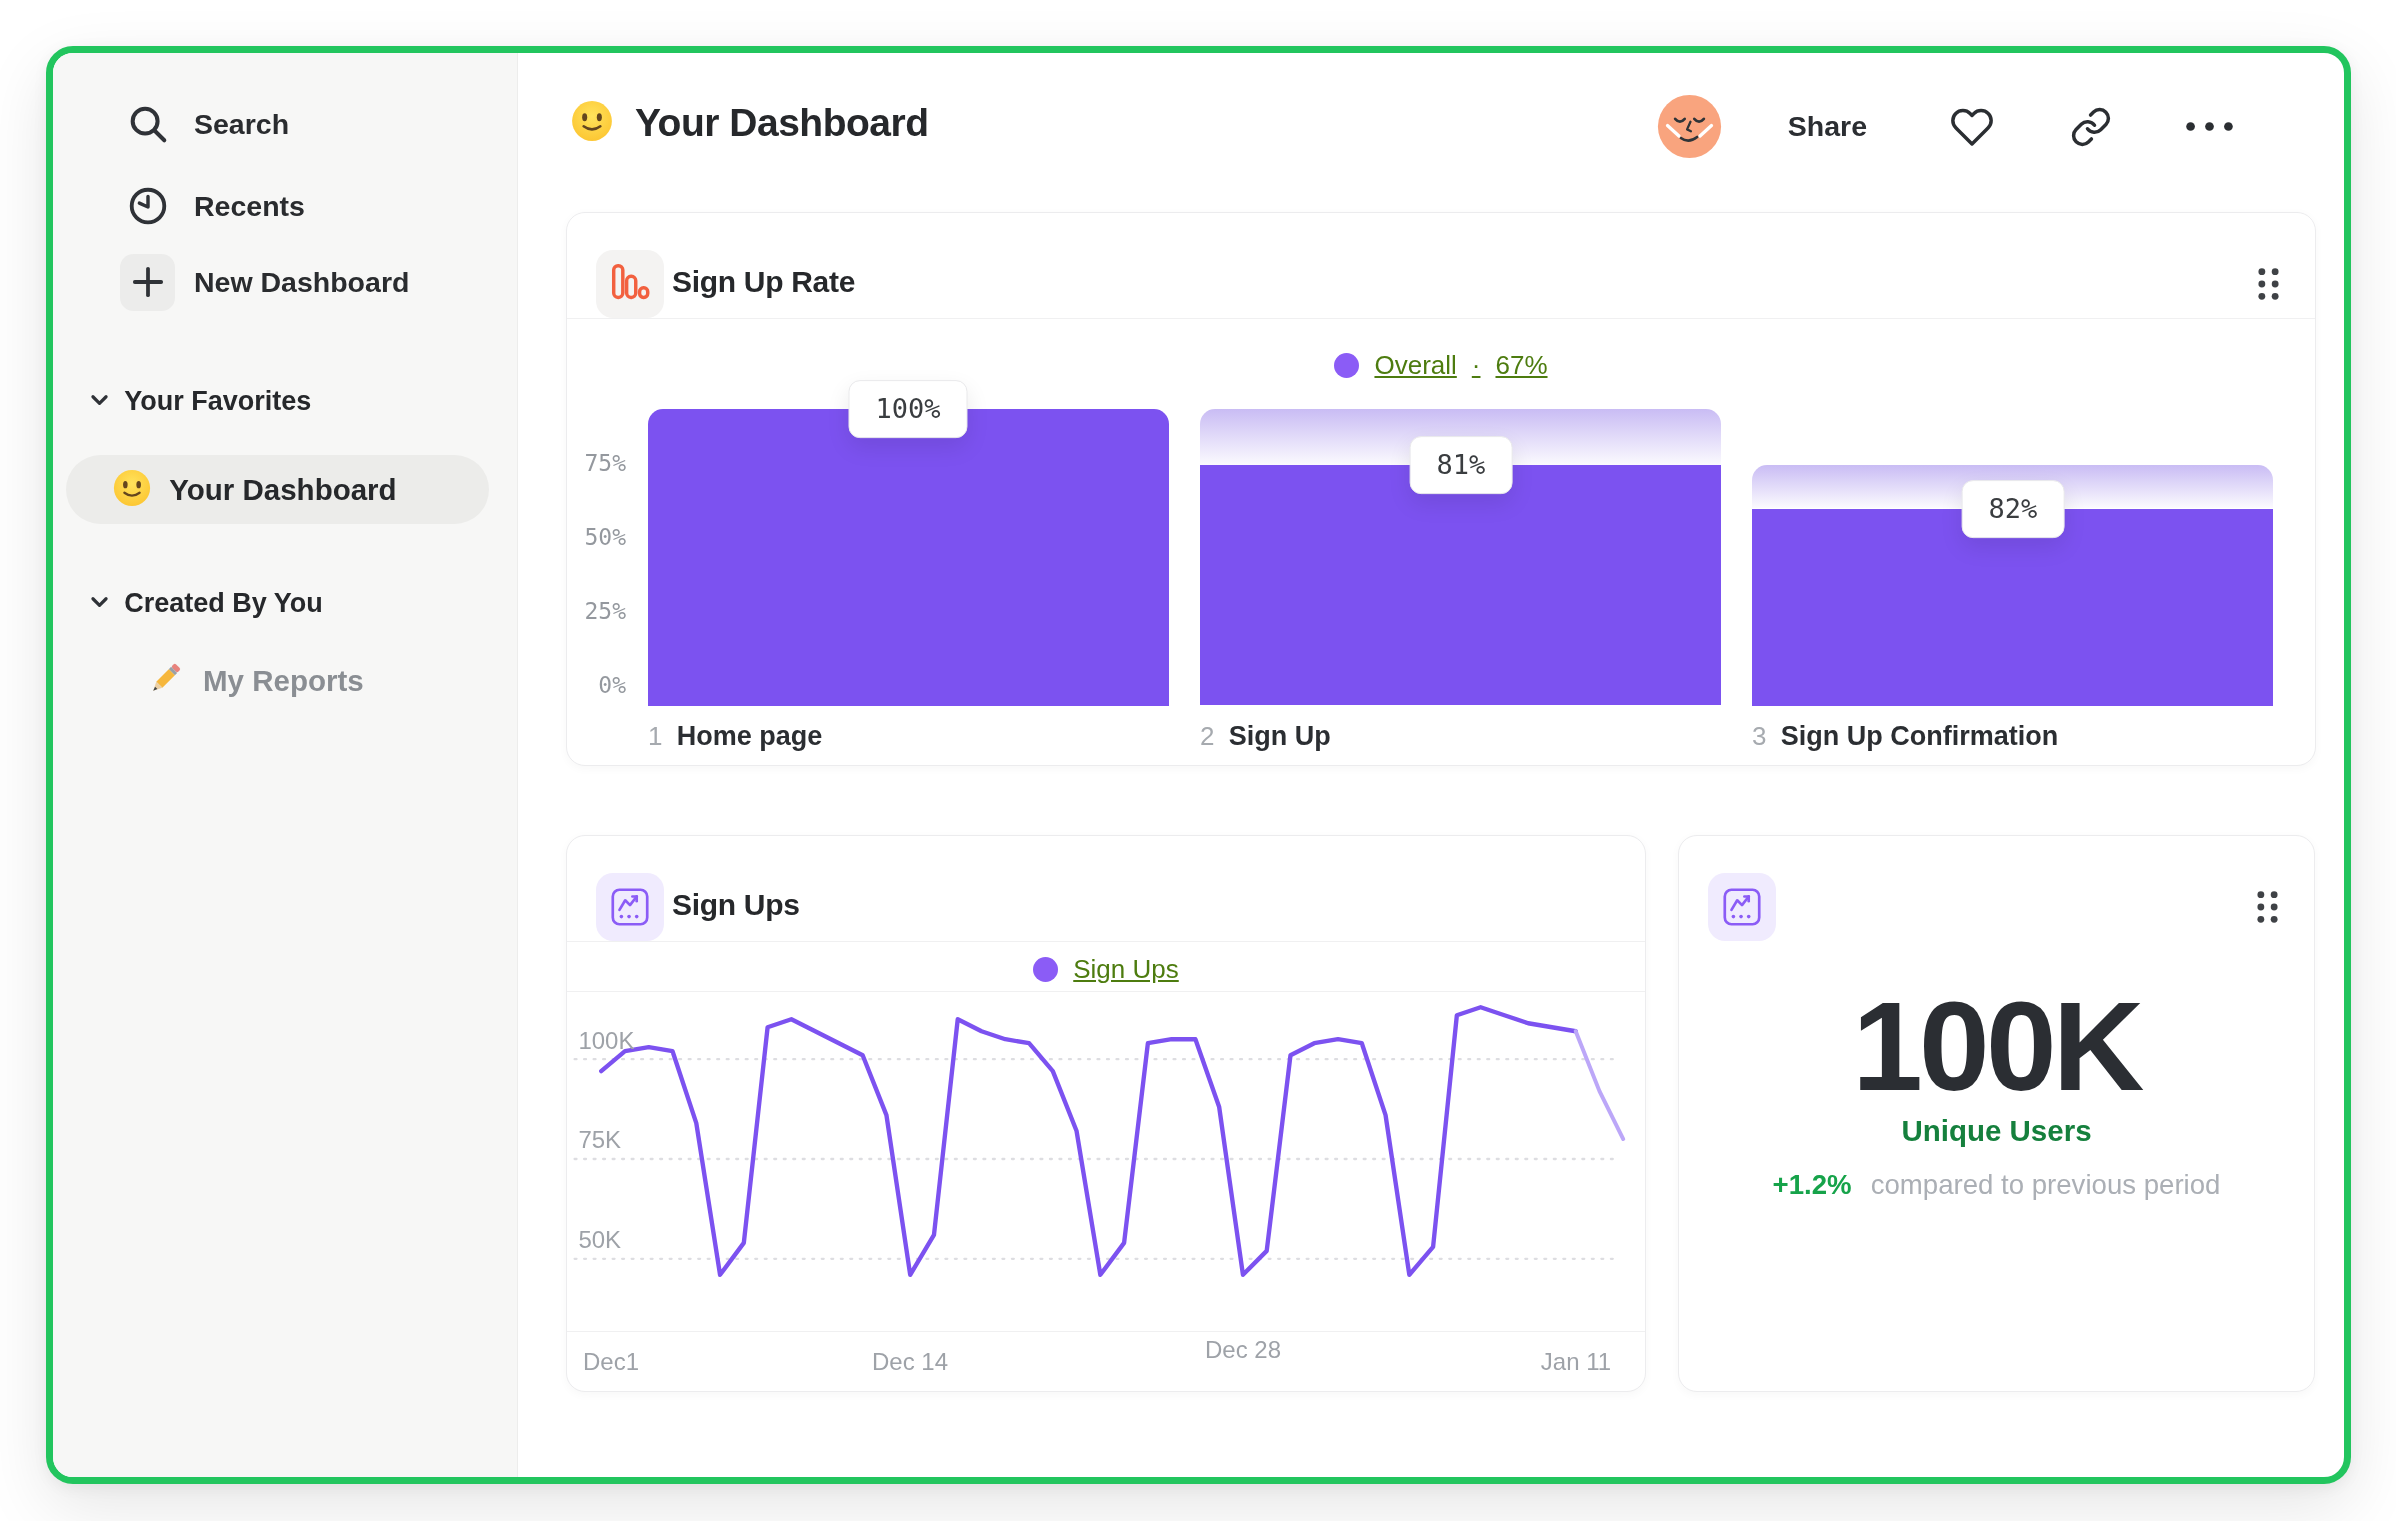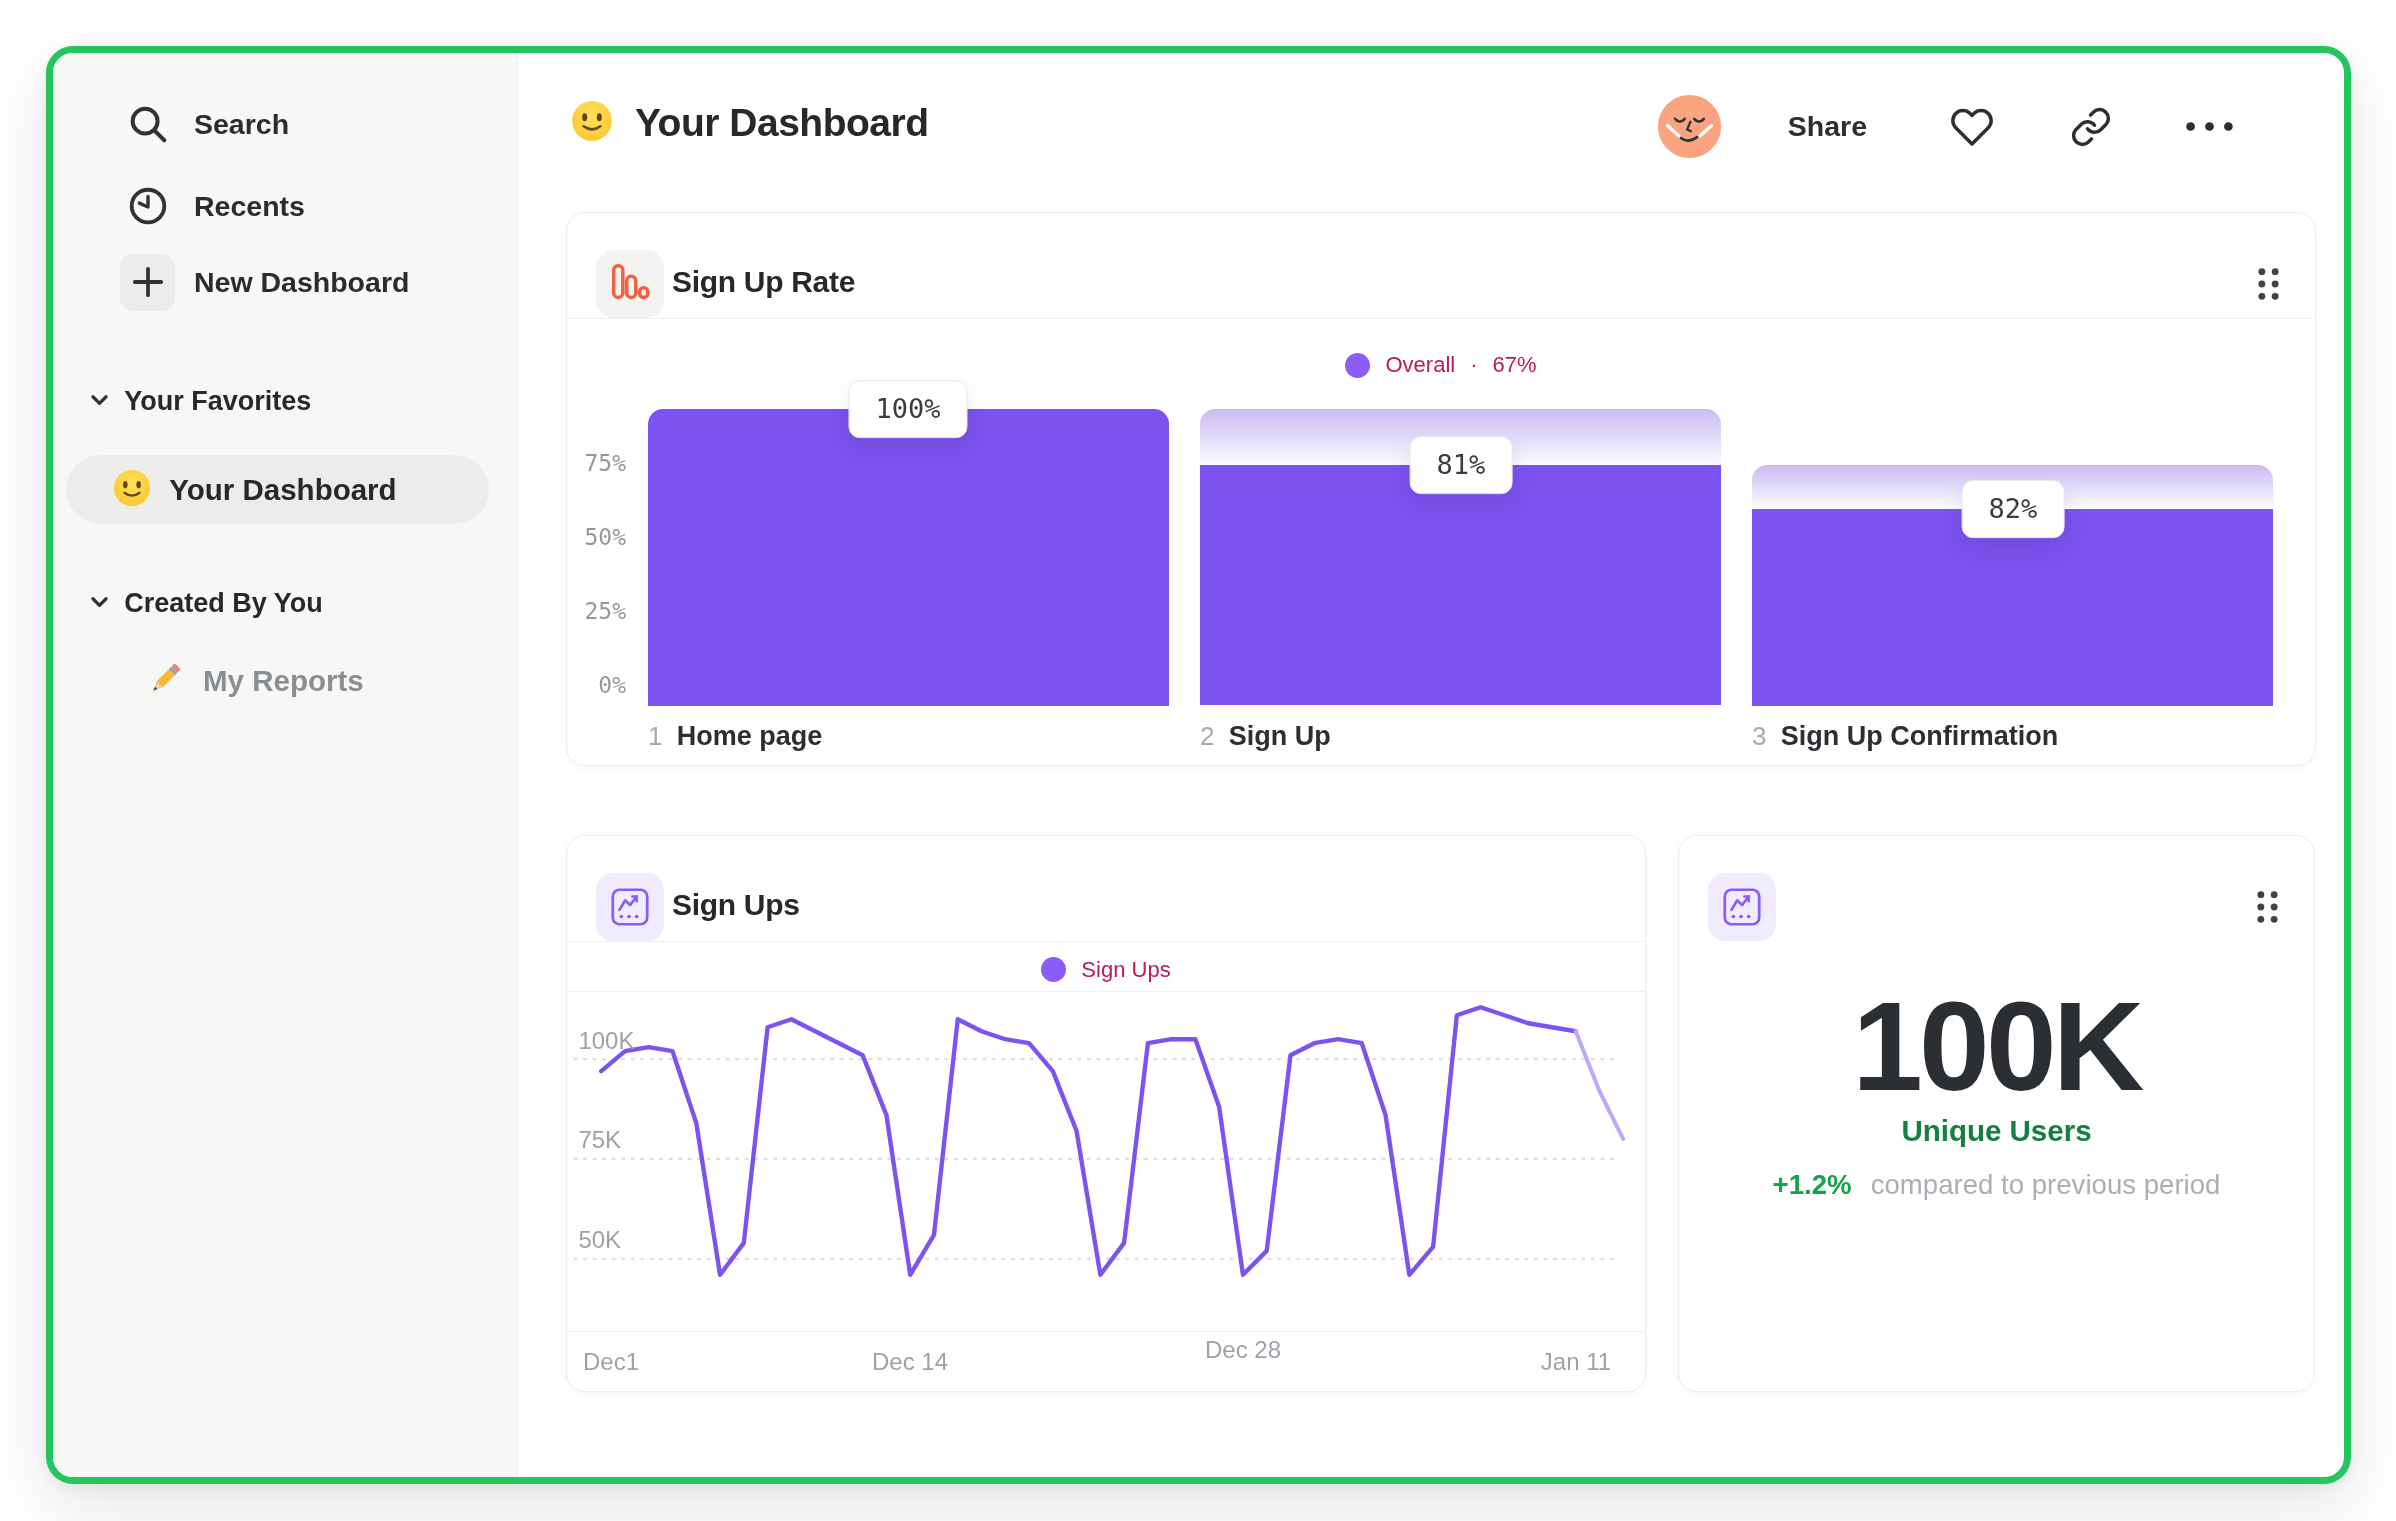--- a/index.html
+++ b/index.html
@@ -58,21 +58,21 @@
   .card-head .ctitle { position:absolute; left:105px; top:0; height:105px; display:flex; align-items:center;
                        font-size:30px; font-weight:700; color:#26282b; letter-spacing:-0.3px; }
   .head-divider { position:absolute; left:0; right:0; top:105px; height:1px; background:#f0f0f1; }
   .drag-handle { position:absolute; right:34px; top:36px; cursor:grab; }
 
   .icon-tile-gray { width:68px; height:68px; background:#f4f3f2; border-radius:17px; display:flex; align-items:center; justify-content:center; }
   .icon-tile-purple { width:68px; height:68px; background:#f0ebfe; border-radius:17px; display:flex; align-items:center; justify-content:center; }
 
   .legend-row { position:absolute; left:0; right:0; display:flex; align-items:center; justify-content:center; gap:15px; }
   .legend-dot { width:25px; height:25px; border-radius:50%; background:#8b5cf6; }
-  .legend-text { font-size:22px; font-weight:500; color:#be185d; }
+  .legend-text { font-size:26px; font-weight:500; color:#4d7c0f;text-decoration:underline; }
 
   
   #funnel-card { left:513px; top:159px; width:1750px; height:554px; }
   #funnel-legend { top:128px; height:48px; }
   .f-ytick { position:absolute; width:59px; text-align:right; font-family:"DejaVu Sans Mono", monospace;
              font-size:23px; color:#94989e; }
   .f-grad { position:absolute; border-radius:15px 15px 0 0; }
   .f-bar { position:absolute; border-radius:15px 15px 0 0; cursor:pointer; }
   .f-tooltip { position:absolute; transform:translate(-50%,-50%); background:#ffffff; border:1.4px solid #e9e9eb;
                border-radius:11.4px; box-shadow:0 9.5px 23px rgba(0,0,0,.09); padding:12.4px 26px;

